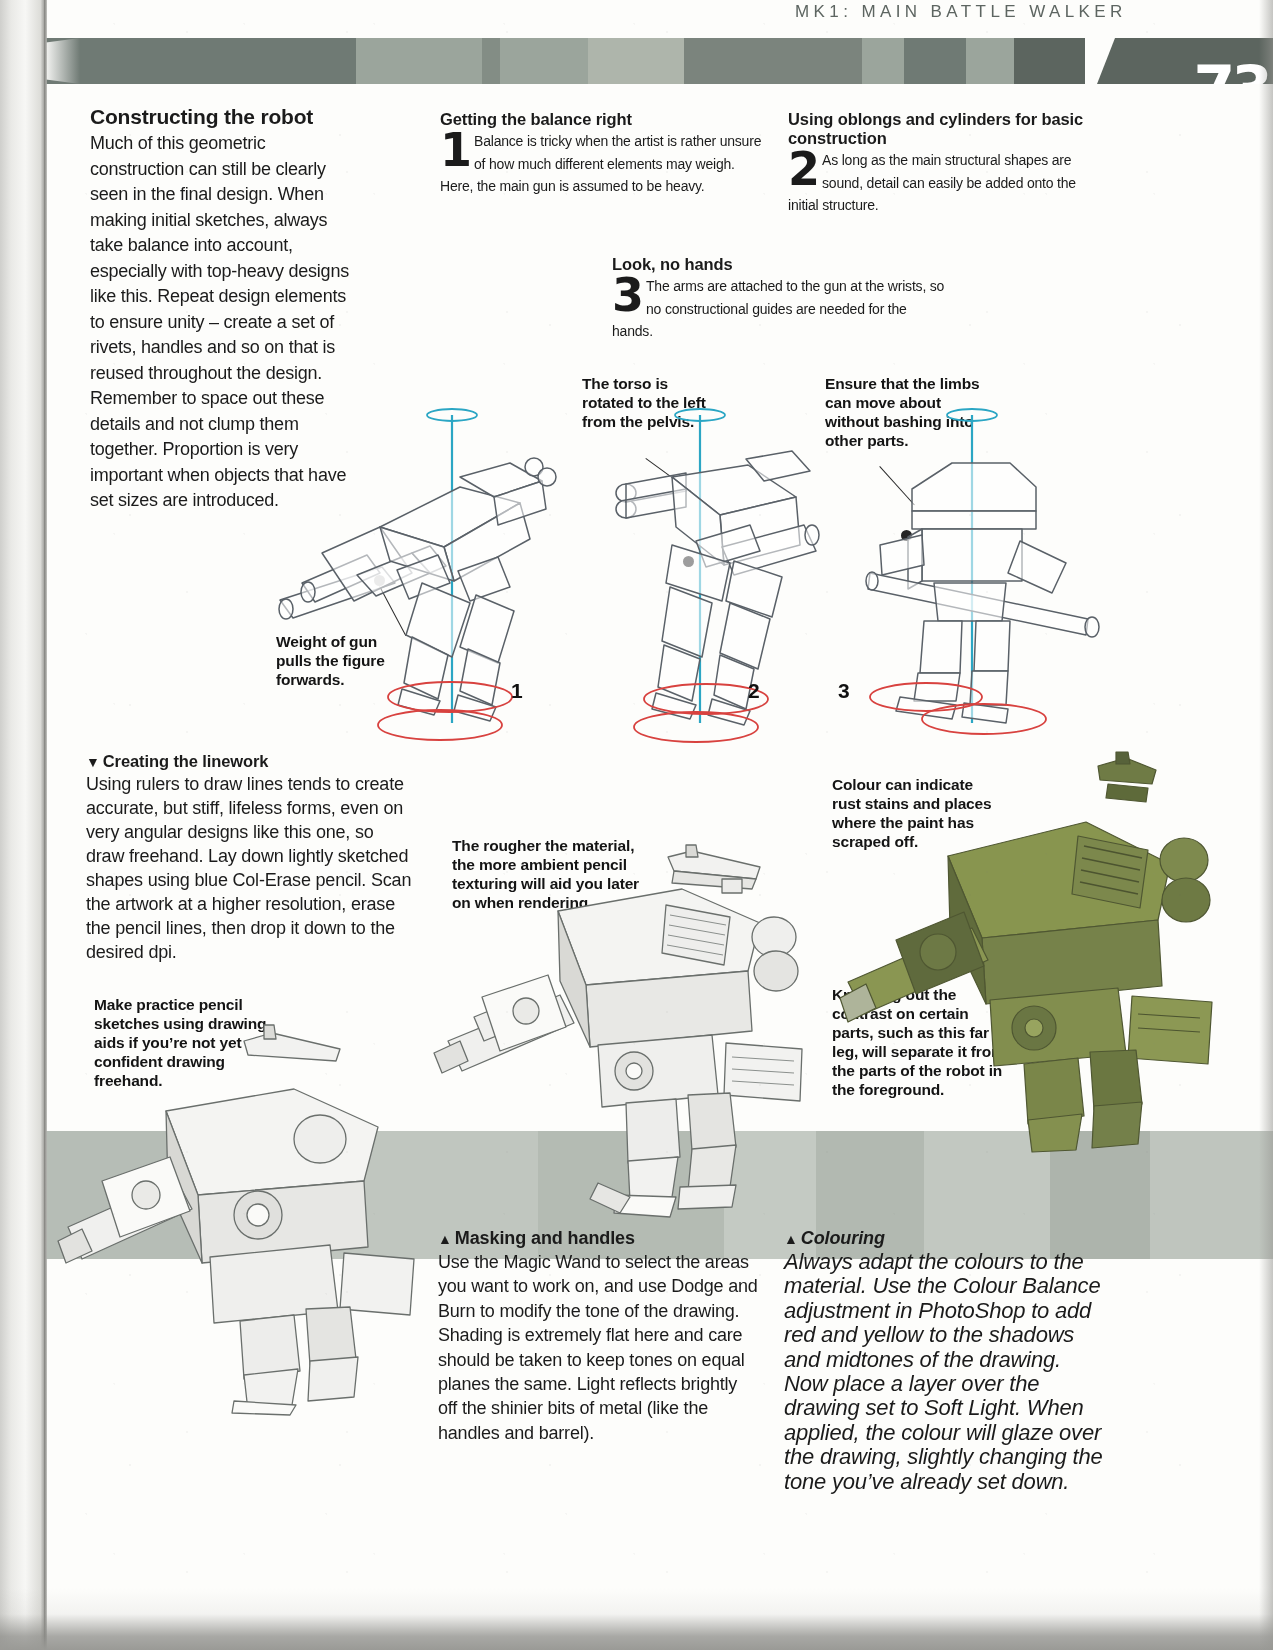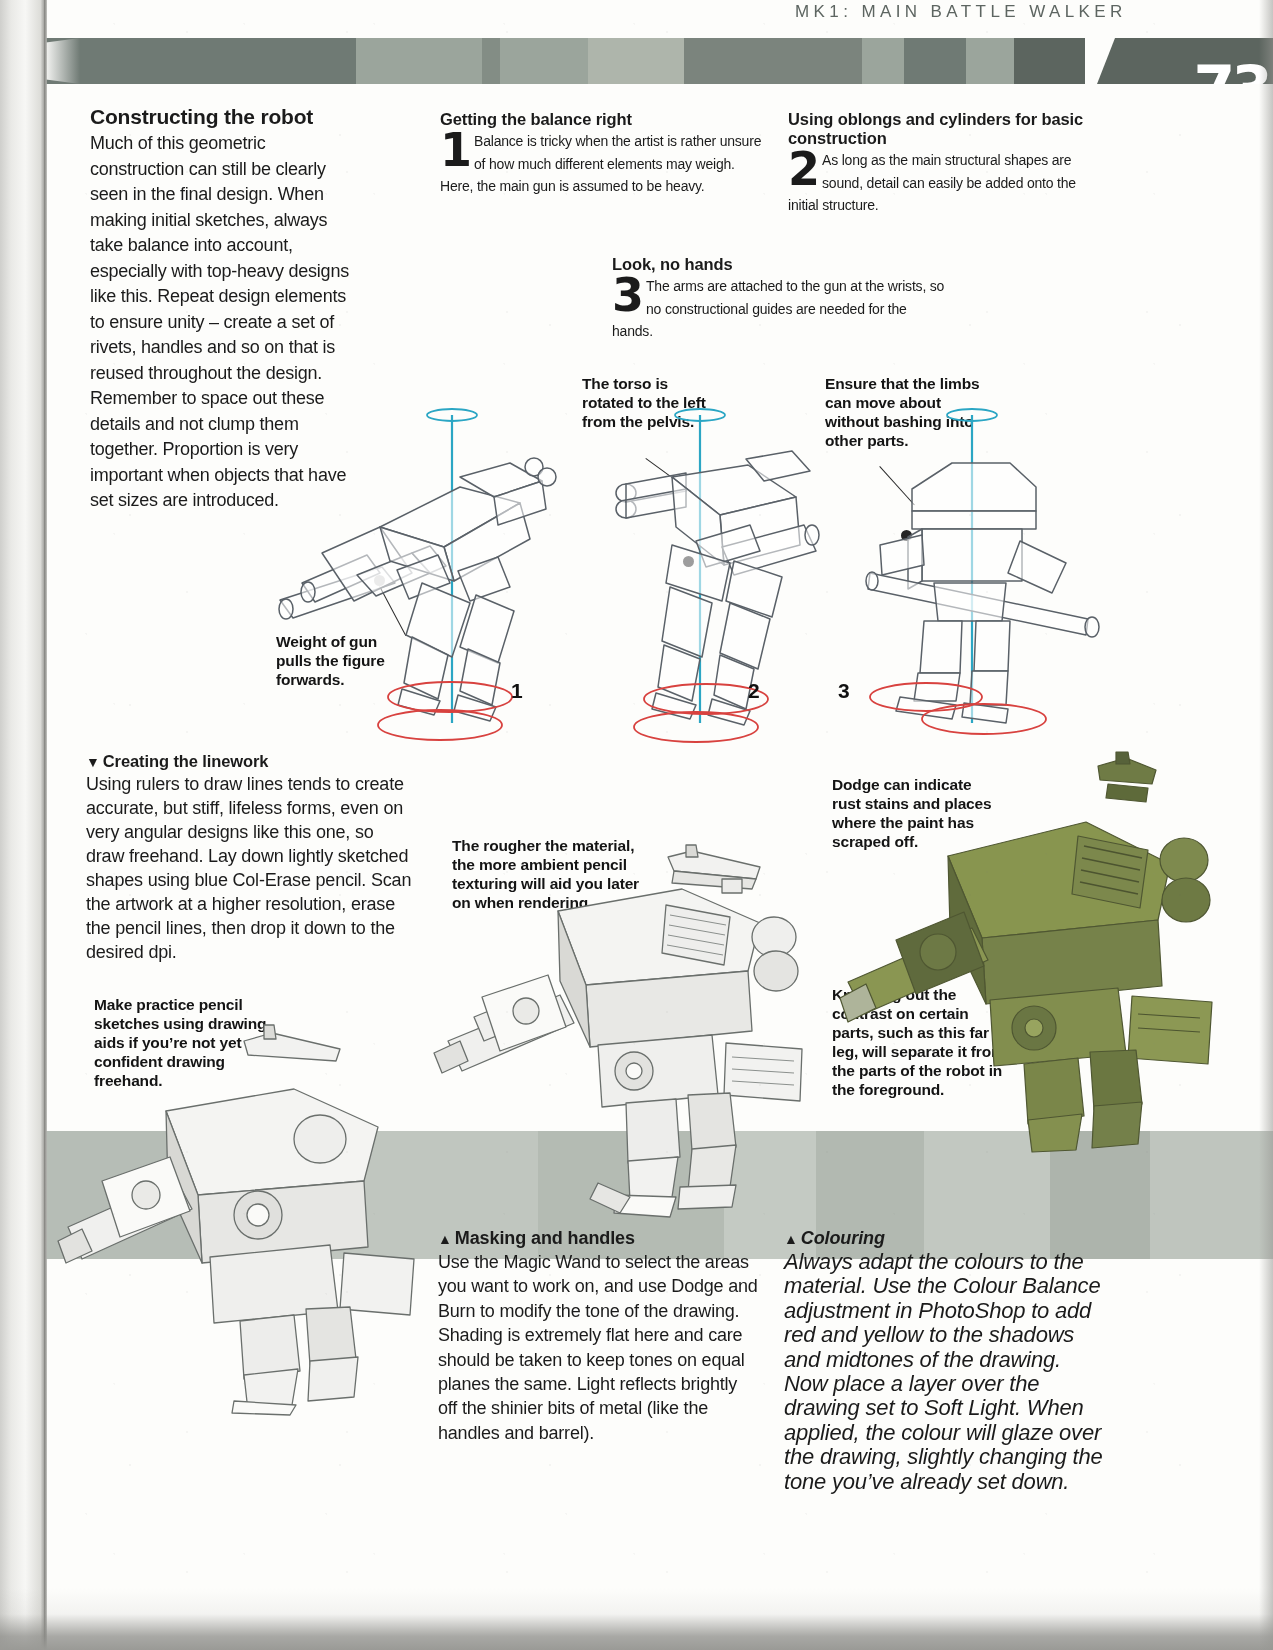--- a/index.html
+++ b/index.html
@@ -261,21 +261,21 @@
   </div>
 
   <div class="col" style="left:86px;top:752px;width:330px;">
     <h3 class="sub">
       <span class="tri">▼</span><span>Creating the linework</span>
     </h3>
     <p class="body2" style="font-size:18px;line-height:24px;">Using rulers to draw lines tends to create accurate, but stiff, lifeless forms, even on very angular designs like this one, so draw freehand. Lay down lightly sketched shapes using blue Col-Erase pencil. Scan the artwork at a higher resolution, erase the pencil lines, then drop it down to the desired dpi.</p>
   </div>
 
   <div class="callout" style="left:452px;top:836px;width:200px;">The rougher the material, the more ambient pencil texturing will aid you later on when rendering.</div>
-  <div class="callout" style="left:832px;top:775px;width:170px;">Dodge can indicate rust stains and places where the paint has scraped off.</div>
+  <div class="callout" style="left:832px;top:775px;width:170px;">Colour can indicate rust stains and places where the paint has scraped off.</div>
   <div class="callout" style="left:832px;top:985px;width:175px;">Knocking out the contrast on certain parts, such as this far leg, will separate it from the parts of the robot in the foreground.</div>
   <div class="callout" style="left:94px;top:995px;width:180px;">Make practice pencil sketches using drawing aids if you’re not yet confident drawing freehand.</div>
 
   <div class="fig" style="left:430px;top:845px;">
     <svg width="400" height="380" viewBox="0 0 400 380">
       <g stroke="#6a6f6c" stroke-width="1.3" stroke-linejoin="round">
 
         <path fill="#f2f2f0" d="M238 12 L262 6 L330 22 L326 34 L244 26 Z"></path>
         <path fill="#e6e6e3" d="M244 26 L326 34 L322 44 L242 38 Z"></path>
         <path fill="#dadad6" d="M256 0 L266 0 L268 12 L256 12 Z"></path>

